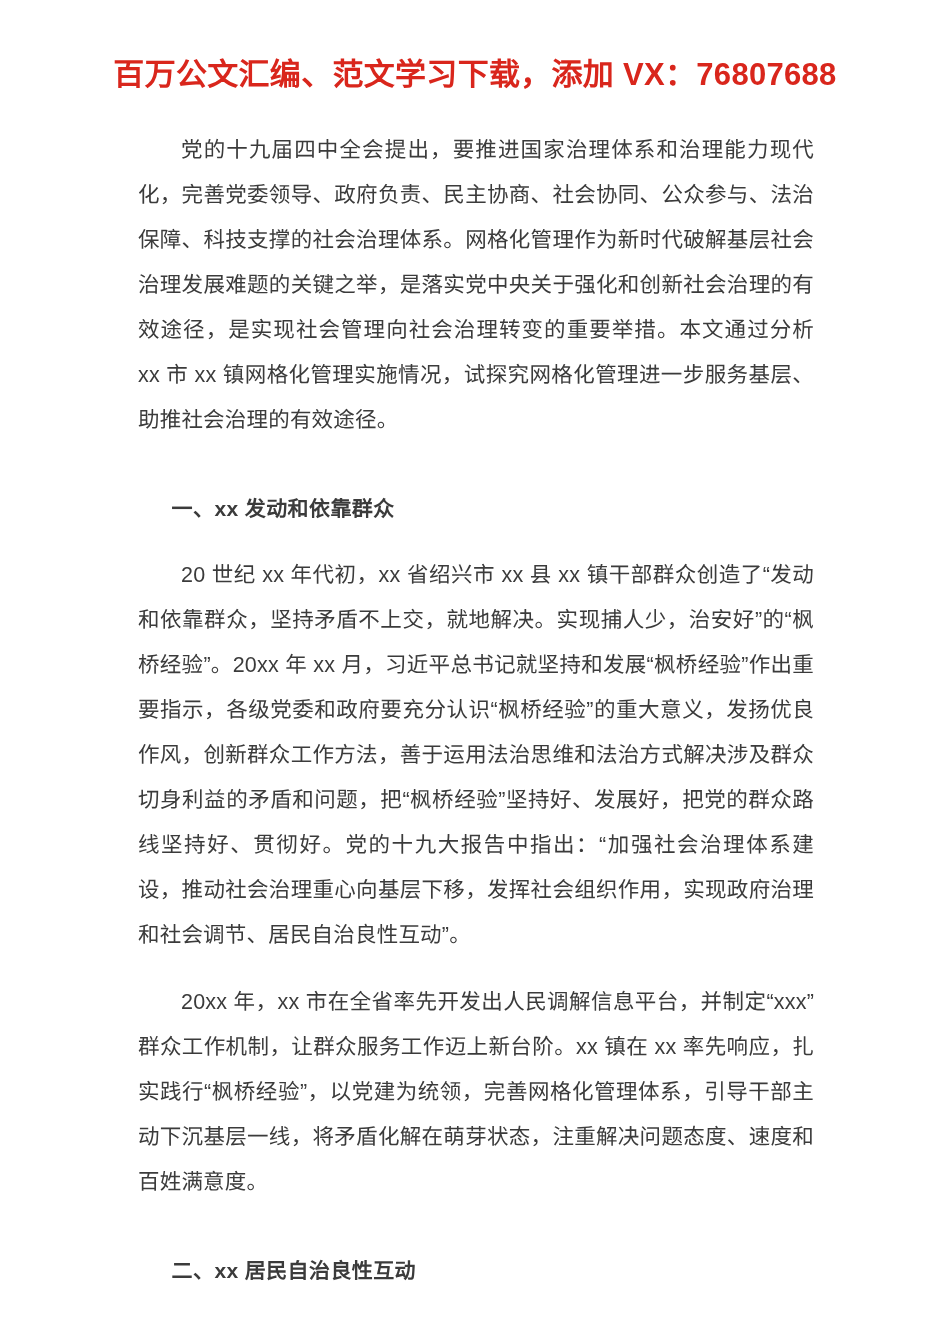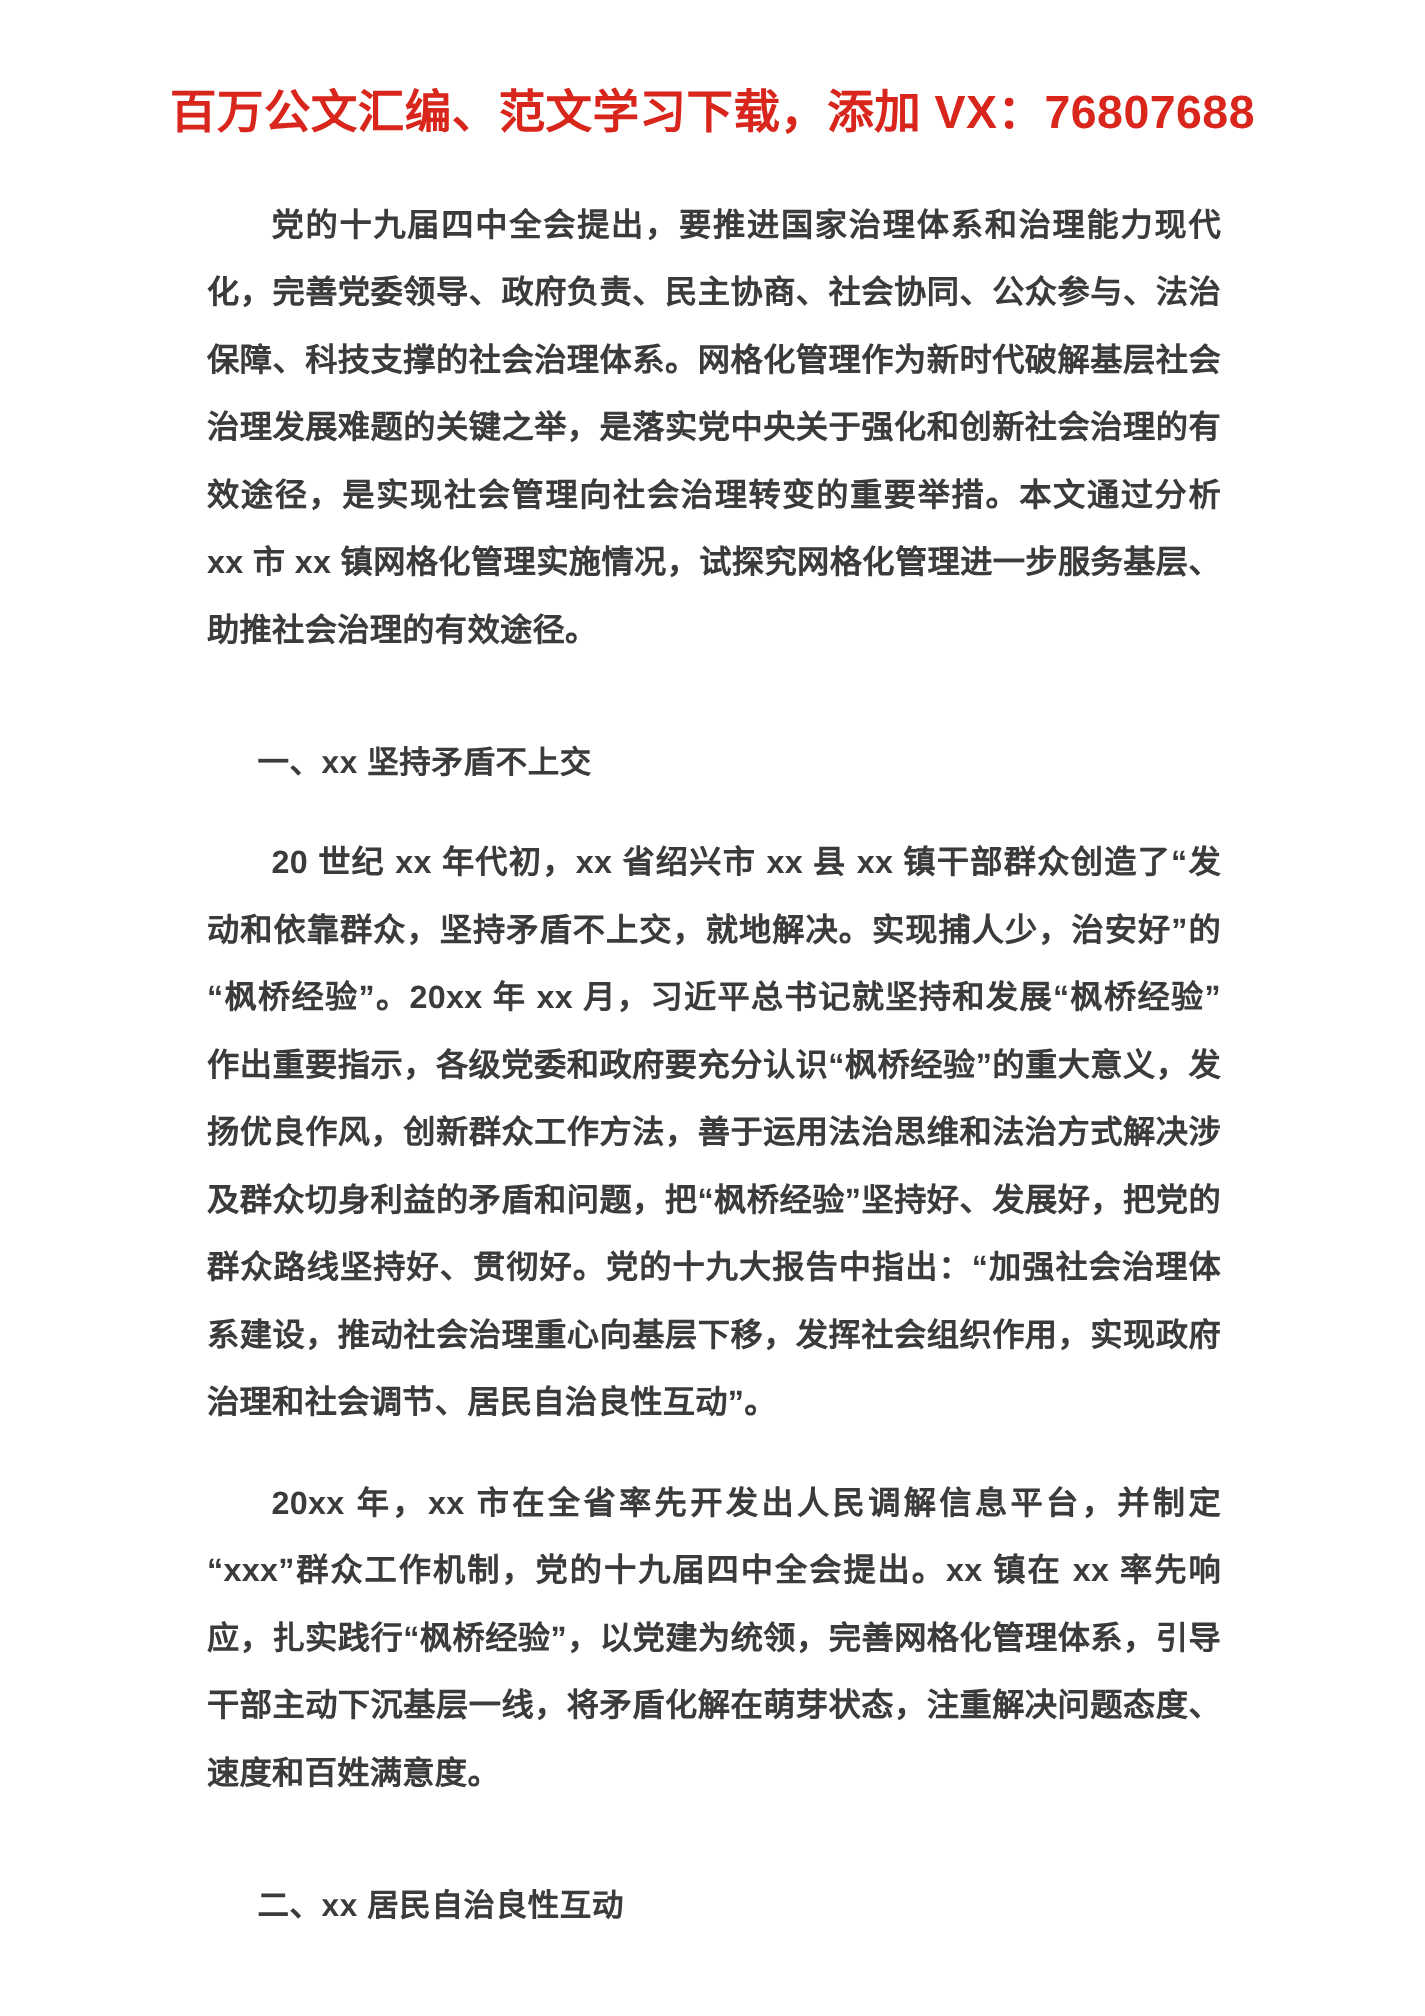--- a/index.html
+++ b/index.html
@@ -42,21 +42,21 @@
   }
   p.para {
     margin: 0;
     color: #3b3b3b;
     font-size: 21.5px;
     line-height: 45px;
     text-align: justify;
     text-justify: inter-ideograph;
     text-indent: 2em;
     letter-spacing: 0.2px;
-    font-weight: 700;
+    font-weight: 400;
   }
   h2.heading {
     margin: 0;
     color: #3b3b3b;
     font-size: 21px;
     font-weight: 700;
     line-height: 45px;
     text-indent: 1.6em;
     letter-spacing: 0.4px;
   }
@@ -70,29 +70,29 @@
 <div class="page">
 
   <div class="watermark-header">百万公文汇编、范文学习下载，添加 VX：76807688</div>
 
   <div class="content">
 
     <p class="para">党的十九届四中全会提出，要推进国家治理体系和治理能力现代化，完善党委领导、政府负责、民主协商、社会协同、公众参与、法治保障、科技支撑的社会治理体系。网格化管理作为新时代破解基层社会治理发展难题的关键之举，是落实党中央关于强化和创新社会治理的有效途径，是实现社会管理向社会治理转变的重要举措。本文通过分析 xx 市 xx 镇网格化管理实施情况，试探究网格化管理进一步服务基层、助推社会治理的有效途径。</p>
 
     <div class="gap-before-heading"></div>
 
-    <h2 class="heading">一、xx 坚持矛盾不上交</h2>
+    <h2 class="heading">一、xx 发动和依靠群众</h2>
 
     <div class="gap-after-heading"></div>
 
     <p class="para">20 世纪 xx 年代初，xx 省绍兴市 xx 县 xx 镇干部群众创造了“发动和依靠群众，坚持矛盾不上交，就地解决。实现捕人少，治安好”的“枫桥经验”。20xx 年 xx 月，习近平总书记就坚持和发展“枫桥经验”作出重要指示，各级党委和政府要充分认识“枫桥经验”的重大意义，发扬优良作风，创新群众工作方法，善于运用法治思维和法治方式解决涉及群众切身利益的矛盾和问题，把“枫桥经验”坚持好、发展好，把党的群众路线坚持好、贯彻好。党的十九大报告中指出：“加强社会治理体系建设，推动社会治理重心向基层下移，发挥社会组织作用，实现政府治理和社会调节、居民自治良性互动”。</p>
 
     <div class="gap-para"></div>
 
-    <p class="para">20xx 年，xx 市在全省率先开发出人民调解信息平台，并制定“xxx”群众工作机制，党的十九届四中全会提出。xx 镇在 xx 率先响应，扎实践行“枫桥经验”，以党建为统领，完善网格化管理体系，引导干部主动下沉基层一线，将矛盾化解在萌芽状态，注重解决问题态度、速度和百姓满意度。</p>
+    <p class="para">20xx 年，xx 市在全省率先开发出人民调解信息平台，并制定“xxx”群众工作机制，让群众服务工作迈上新台阶。xx 镇在 xx 率先响应，扎实践行“枫桥经验”，以党建为统领，完善网格化管理体系，引导干部主动下沉基层一线，将矛盾化解在萌芽状态，注重解决问题态度、速度和百姓满意度。</p>
 
     <div class="gap-before-heading"></div>
 
     <h2 class="heading">二、xx 居民自治良性互动</h2>
 
   </div>
 
 </div>
 
 </body></html>

